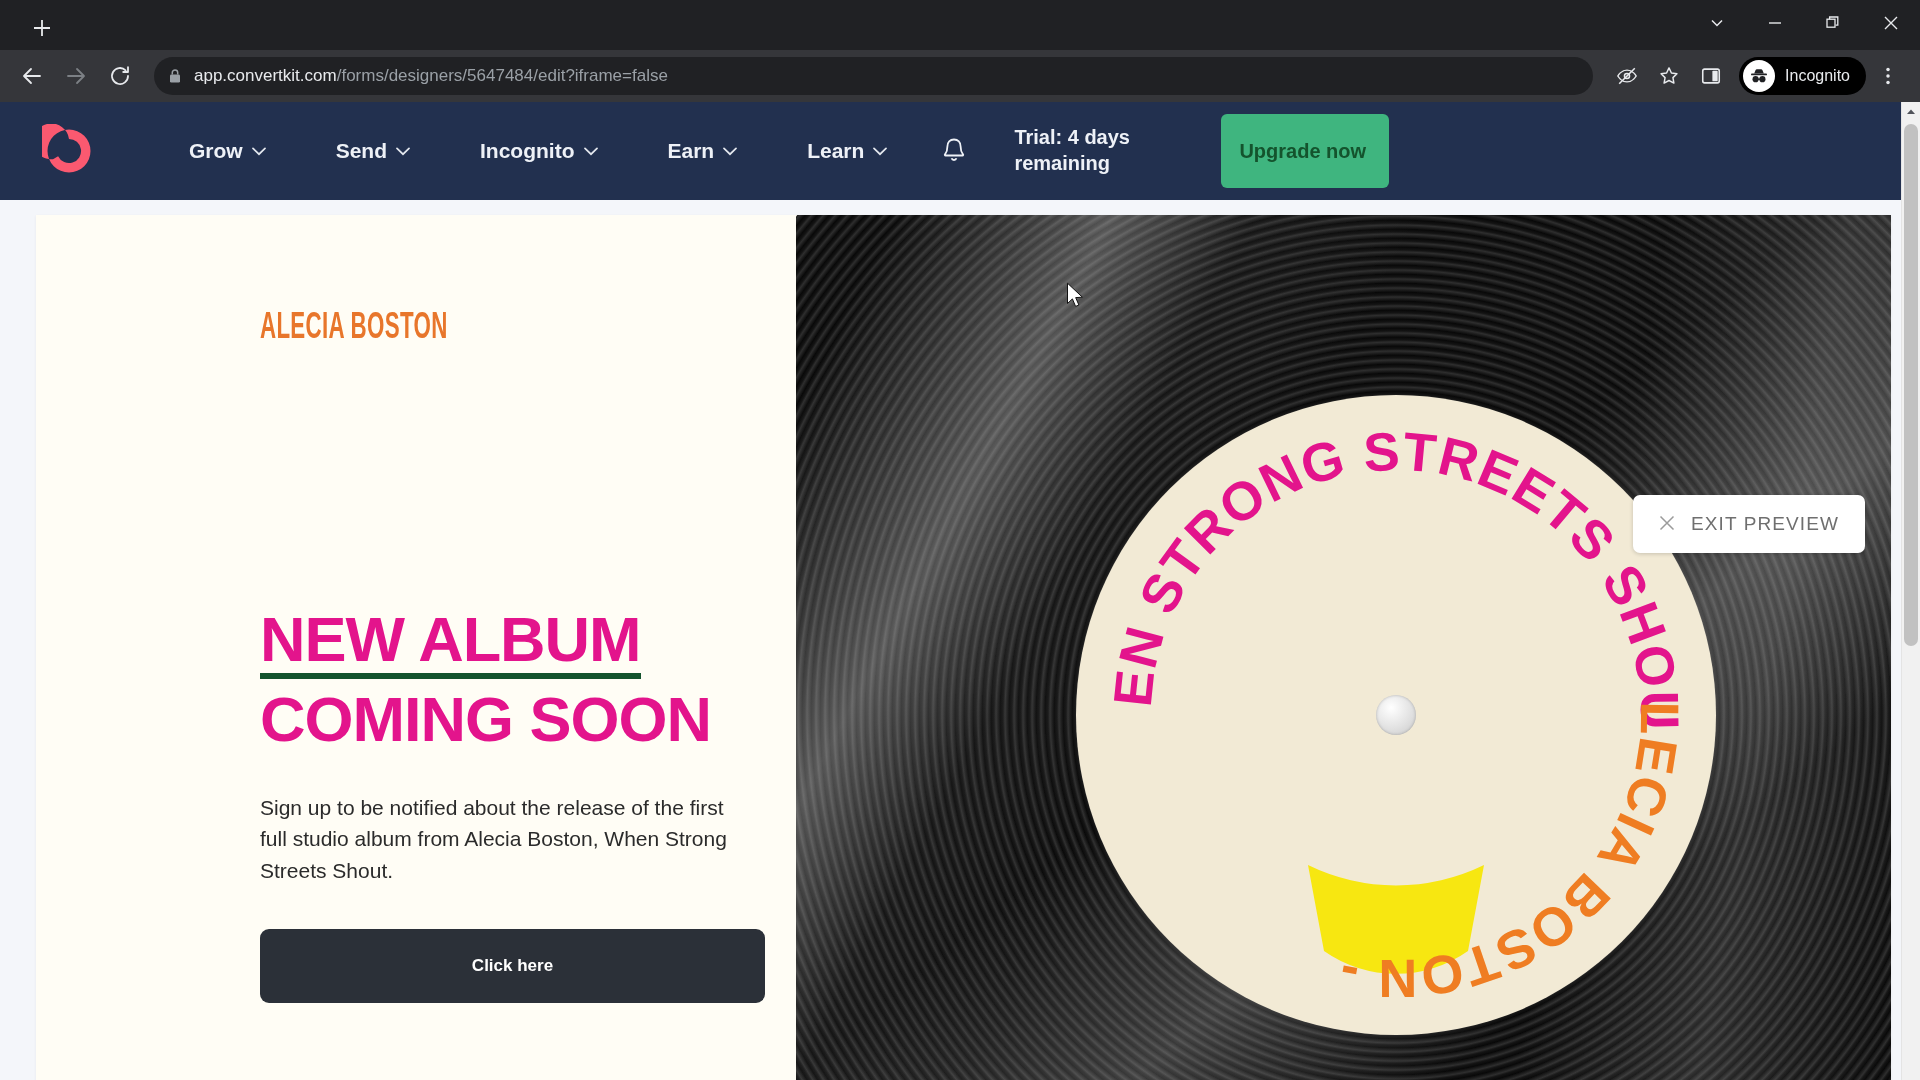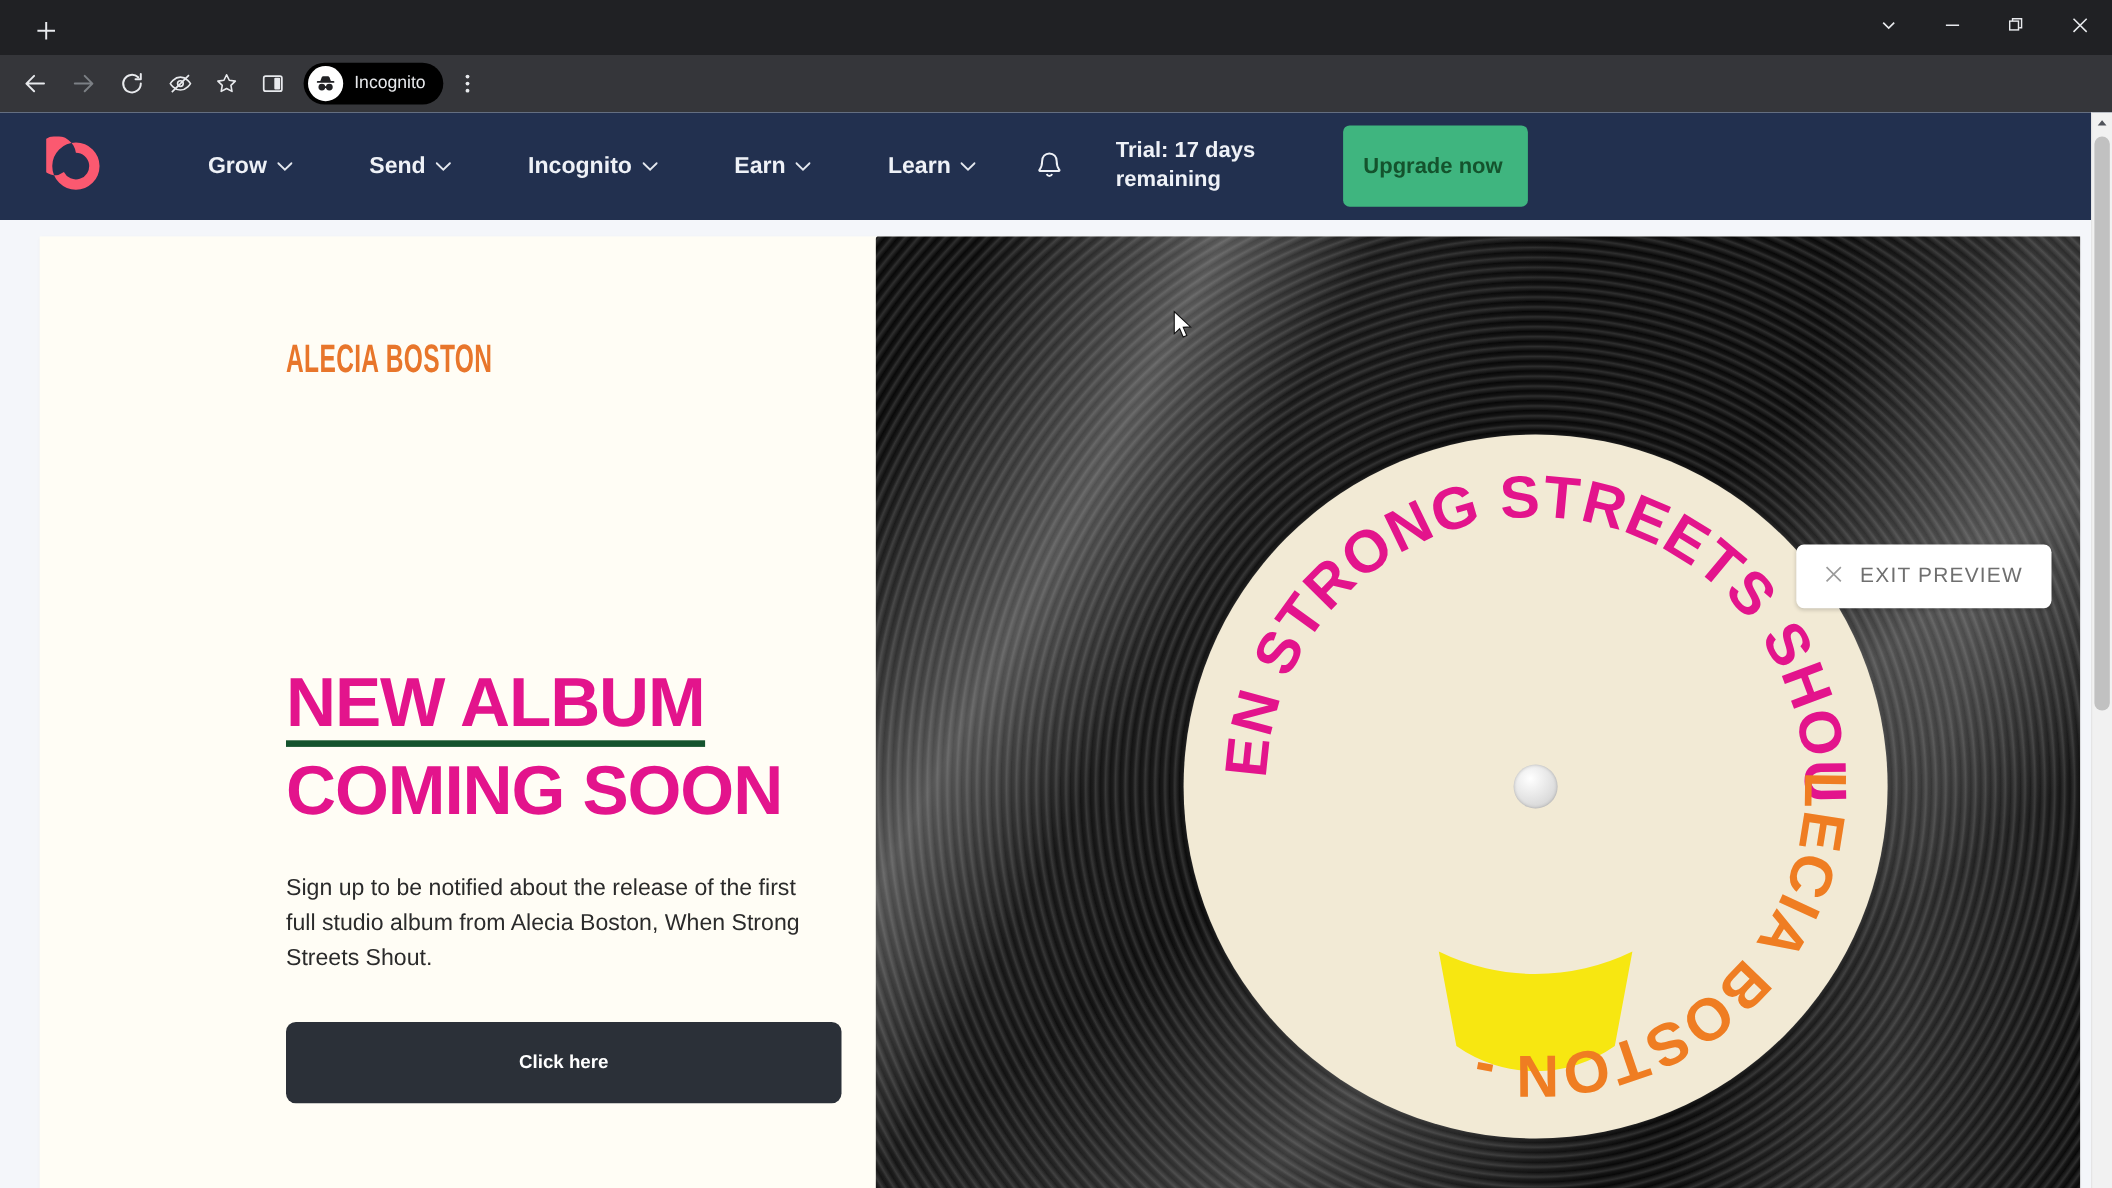--- a/index.html
+++ b/index.html
@@ -270,20 +270,29 @@
           <path d="M3 11h15M12 4l7 7-7 7" stroke="#7c8085" stroke-width="1.8" fill="none" stroke-linecap="round" stroke-linejoin="round"></path>
         </svg>
     </div>
     <div class="tb-icon">
       <svg width="22" height="22" viewBox="0 0 22 22">
         <path d="M19 11a8 8 0 1 1-2.4-5.7" stroke="#e8eaed" stroke-width="1.8" fill="none" stroke-linecap="round"></path>
         <path d="M19 2.2V7h-4.8" stroke="#e8eaed" stroke-width="1.8" fill="none" stroke-linecap="round" stroke-linejoin="round"></path>
       </svg>
     </div>
 
+    <div class="omnibox">
+      <span class="lock">
+        <svg width="14" height="16" viewBox="0 0 14 16">
+          <rect x="2" y="6.6" width="10" height="8" rx="1.4" fill="#9aa0a6"></rect>
+          <path d="M4.3 6.6V4.6a2.7 2.7 0 0 1 5.4 0v2" stroke="#9aa0a6" stroke-width="1.5" fill="none"></path>
+        </svg>
+      </span>
+      <span class="url-text"><b>app.convertkit.com</b><span>/forms/designers/5647484/edit?iframe=false</span></span>
+    </div>
 
     <div class="tb-right">
       <div class="tb-icon">
         <svg width="22" height="22" viewBox="0 0 24 24">
           <path d="M2 12s3.8-6.4 10-6.4S22 12 22 12s-3.8 6.4-10 6.4S2 12 2 12z" stroke="#e8eaed" stroke-width="1.6" fill="none"></path>
           <circle cx="12" cy="12" r="2.8" stroke="#e8eaed" stroke-width="1.6" fill="none"></circle>
           <path d="M3.5 20.5L20.5 3.5" stroke="#e8eaed" stroke-width="1.7"></path>
         </svg>
       </div>
       <div class="tb-icon">
@@ -371,21 +380,21 @@
         </div>
       </div>
 
       <div class="bell">
         <svg width="28" height="30" viewBox="0 0 28 30">
           <path d="M14 3.5c-4 0-6.6 3-6.6 6.9 0 5.3-1.7 7.1-2.5 8.1-.3.4 0 1 .5 1h17.2c.5 0 .8-.6.5-1-.8-1-2.5-2.8-2.5-8.1 0-3.9-2.6-6.9-6.6-6.9z" stroke="#eef1f7" stroke-width="1.8" fill="none"></path>
           <path d="M11.6 22.2a2.5 2.5 0 0 0 4.8 0" stroke="#eef1f7" stroke-width="1.8" fill="none"></path>
         </svg>
       </div>
 
-      <div class="trial">Trial: 17 days remaining</div>
+      <div class="trial">Trial: 4 days remaining</div>
 
       <button class="upgrade-btn">Upgrade now</button>
 
     </div>
 
     <div class="page-scroll">
       <div class="lp-card">
 
         <div class="lp-left">
           <div class="brand-logo">ALECIA BOSTON</div>

